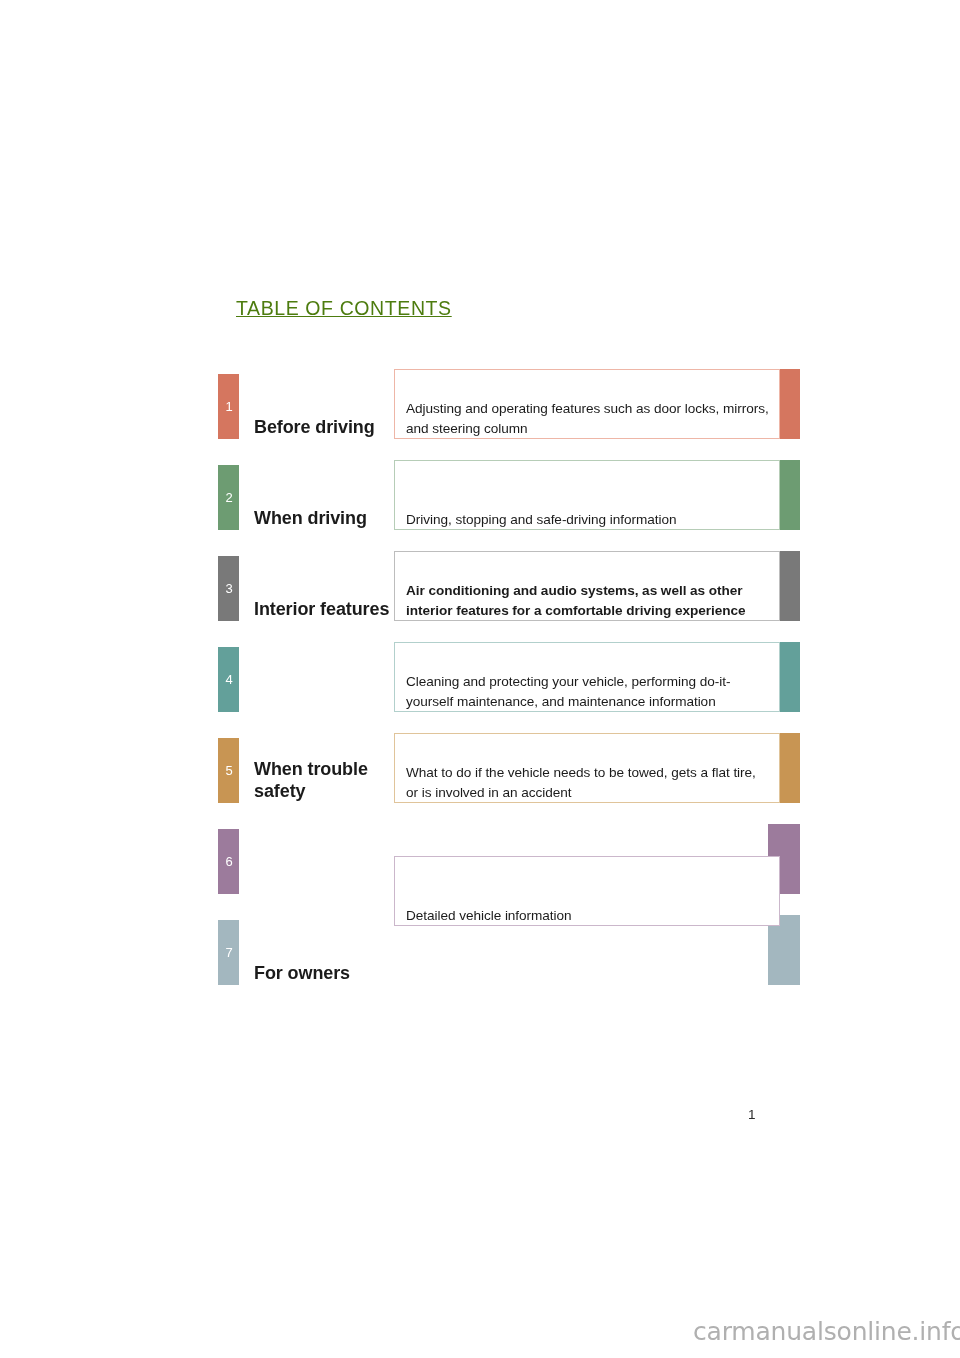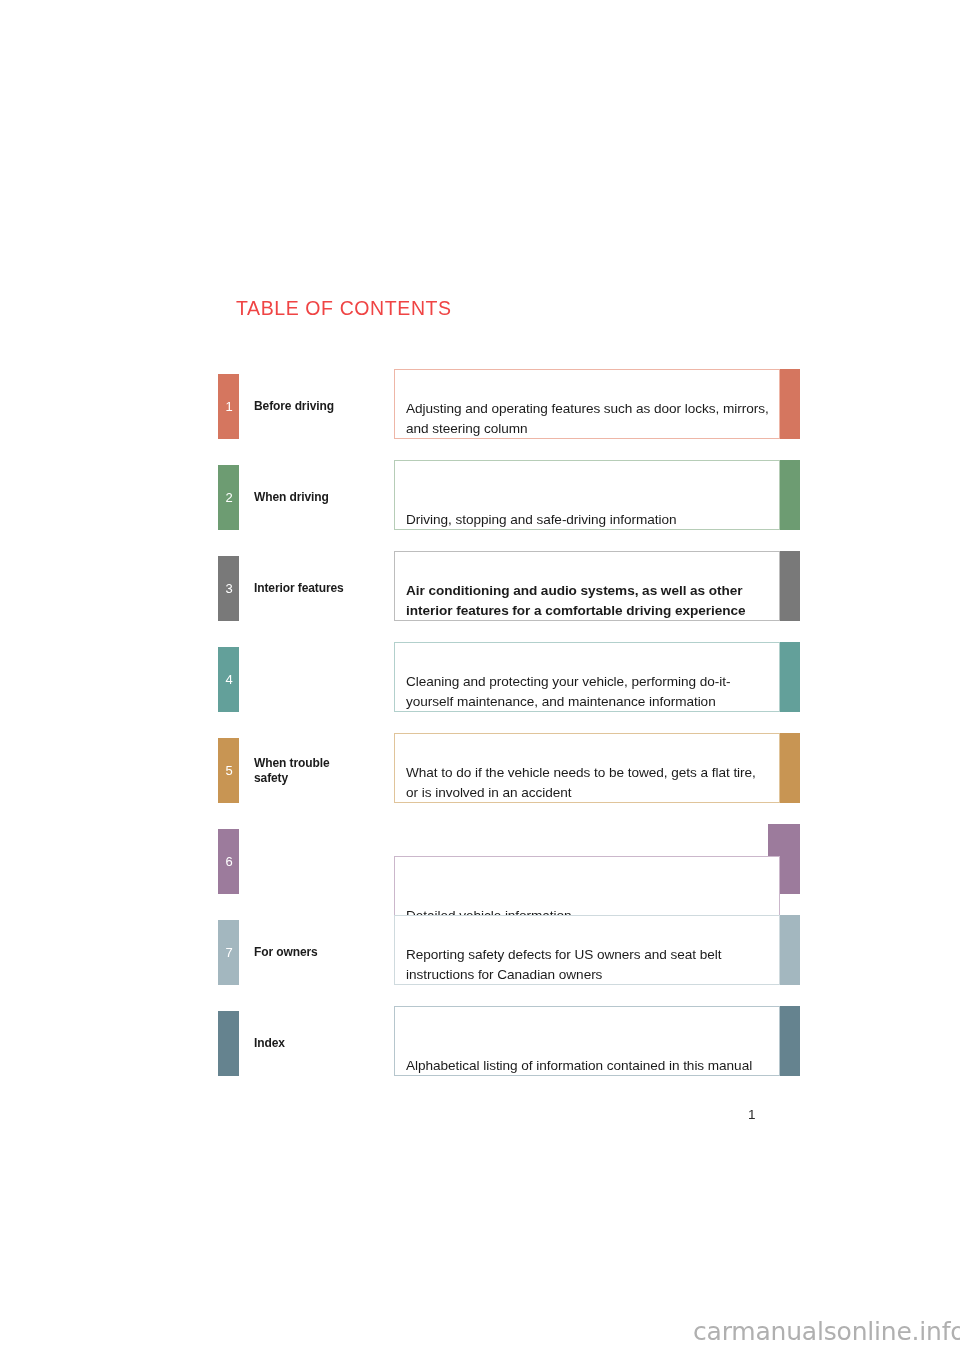--- a/index.html
+++ b/index.html
@@ -22,23 +22,24 @@
     height: 1358px;
     background: #ffffff;
   }
 
   .toc-title {
     position: absolute;
     left: 236px;
     top: 297px;
     font-size: 19.5px;
     letter-spacing: 0.6px;
-    color: #ef4444;
+    color: #4d7c0f;
     font-weight: 400;
     white-space: nowrap;
+    text-decoration: underline;
   }
 
   .toc-list {
     position: absolute;
     left: 218px;
     top: 374px;
     width: 582px;
   }
 
   .toc-row {
@@ -69,23 +70,23 @@
 
   
   .chap-title {
     position: absolute;
     left: 36px;
     top: 0;
     width: 150px;
     height: 65px;
     display: flex;
     flex-direction: column;
-    justify-content: center;
+    justify-content: flex-end;
     color: #1b1b1b;
-    font-size: 12px;
+    font-size: 18px;
     font-weight: 700;
     line-height: 1.22;
     letter-spacing: -0.1px;
   }
 
   
   .desc-box {
     position: absolute;
     left: 176px;
     top: -5px;
@@ -212,35 +213,20 @@
         </div>
       </div>
       <div class="toc-row">
         <div class="right-block" style="background: rgb(163, 183, 191);"></div>
         <div class="num-tab" style="background: rgb(163, 183, 191);">
           <span class="num">7</span>
         </div>
         <div class="chap-title">
           <span>For owners</span>
         </div>
-        <div class="desc-box" style="border-color: rgb(207, 218, 222);">
-          <span class="desc-text">Reporting safety defects for US owners and seat belt instructions for Canadian owners</span>
-        </div>
-      </div>
-      <div class="toc-row">
-        <div class="right-block" style="background: rgb(101, 131, 143);"></div>
-        <div class="num-tab" style="background: rgb(101, 131, 143);">
-          <span class="num"></span>
-        </div>
-        <div class="chap-title">
-          <span>Index</span>
-        </div>
-        <div class="desc-box" style="border-color: rgb(182, 198, 205);">
-          <span class="desc-text">Alphabetical listing of information contained in this manual</span>
-        </div>
       </div>
     </div>
 
   <div class="page-number">1</div>
 
   <div class="watermark">carmanualsonline.info</div>
 
 </div>
 
 </body></html>

